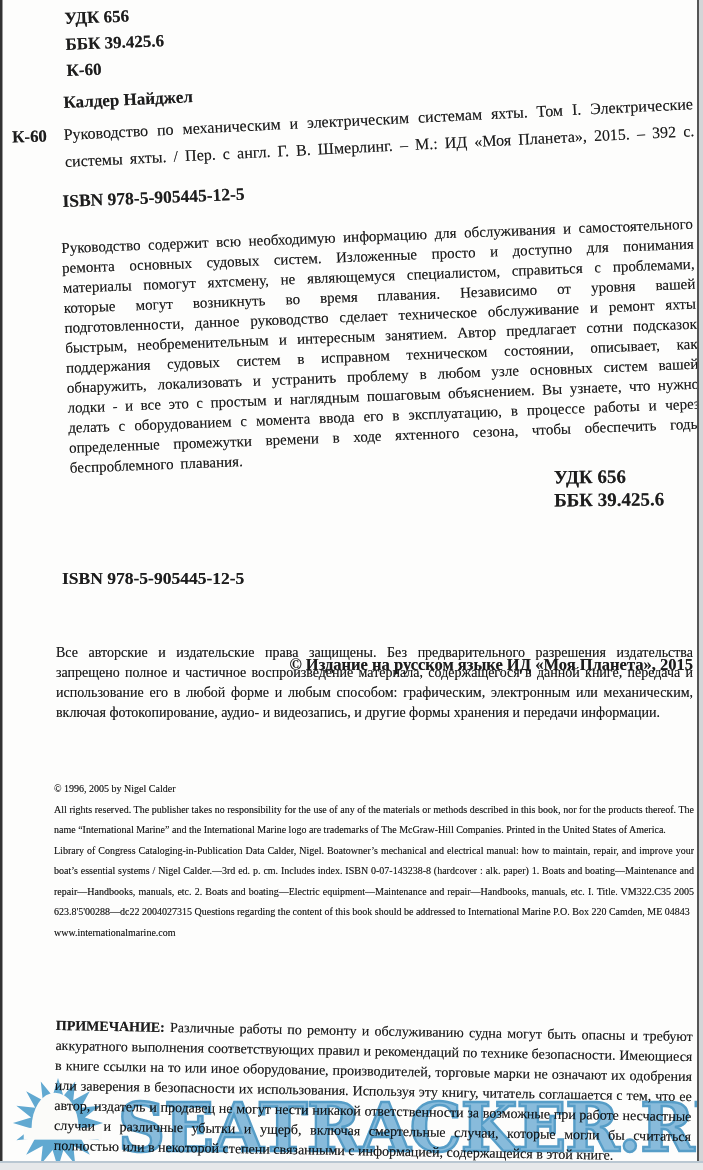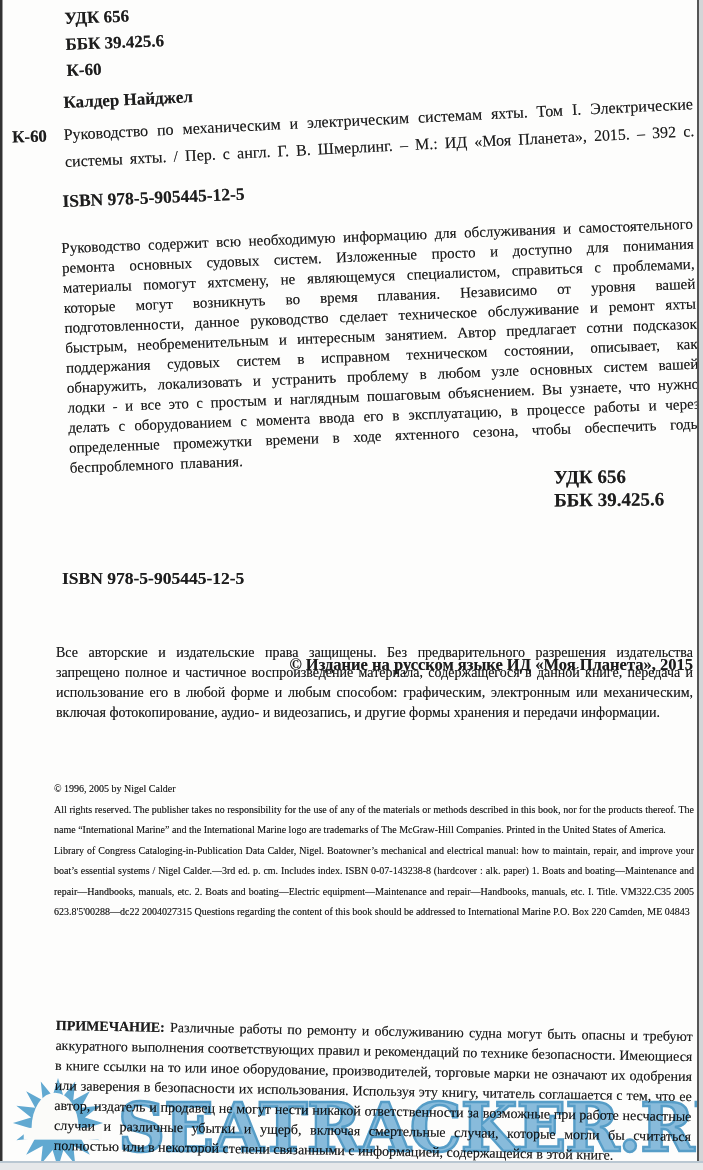--- a/index.html
+++ b/index.html
@@ -80,20 +80,21 @@
 
   <div id="isbn2" class="abs txt">ISBN 978-5-905445-12-5</div>
 
   <div id="copy-ru" class="abs txt">© Издание на русском языке ИД «Моя Планета», 2015</div>
   <div id="rights-ru" class="abs txt">Все авторские и издательские права защищены. Без предварительного разрешения издательства запрещено полное и частичное воспроизведение материала, содержащегося в данной книге, передача и использование его в любой форме и любым способом: графическим, электронным или механическим, включая фотокопирование, аудио- и видеозапись, и другие формы хранения и передачи информации.</div>
 
   <div id="en-block" class="abs txt">
     <p>© 1996, 2005 by Nigel Calder</p>
     <p>All rights reserved. The publisher takes no responsibility for the use of any of the materials or methods described in this book, nor for the products thereof. The name “International Marine” and the International Marine logo are trademarks of The McGraw-Hill Companies. Printed in the United States of America.</p>
     <p>Library of Congress Cataloging-in-Publication Data Calder, Nigel. Boatowner’s mechanical and electrical manual: how to maintain, repair, and improve your boat’s essential systems / Nigel Calder.—3rd ed. p. cm. Includes index. ISBN 0-07-143238-8 (hardcover : alk. paper) 1. Boats and boating—Maintenance and repair—Handbooks, manuals, etc. 2. Boats and boating—Electric equipment—Maintenance and repair—Handbooks, manuals, etc. I. Title. VM322.C35 2005 623.8'5'00288—dc22 2004027315 Questions regarding the content of this book should be addressed to International Marine P.O. Box 220 Camden, ME 04843</p>
+    <p>www.internationalmarine.com</p>
   </div>
 
   <div id="note" class="abs txt">
     <b>ПРИМЕЧАНИЕ:</b><span> Различные работы по ремонту и обслуживанию судна могут быть опасны и требуют аккуратного выполнения соответствующих правил и рекомендаций по технике безопасности. Имеющиеся в книге ссылки на то или иное оборудование, производителей, торговые марки не означают их одобрения или заверения в безопасности их использования. Используя эту книгу, читатель соглашается с тем, что ее автор, издатель и продавец не могут нести никакой ответственности за возможные при работе несчастные случаи и различные убытки и ущерб, включая смертельные случаи, которые могли бы считаться полностью или в некоторой степени связанными с информацией, содержащейся в этой книге.</span>
   </div>
 
   <div id="wm" class="abs">
     <svg id="wm-sun" viewBox="0 0 100 96" xmlns="http://www.w3.org/2000/svg" aria-hidden="true">
       <polygon fill="#62aad4" points="
         96,48 77.5,53.5 92.5,65.6 73.3,63.6 82.5,80.5 65.6,71.3 67.6,90.5 55.5,75.5

